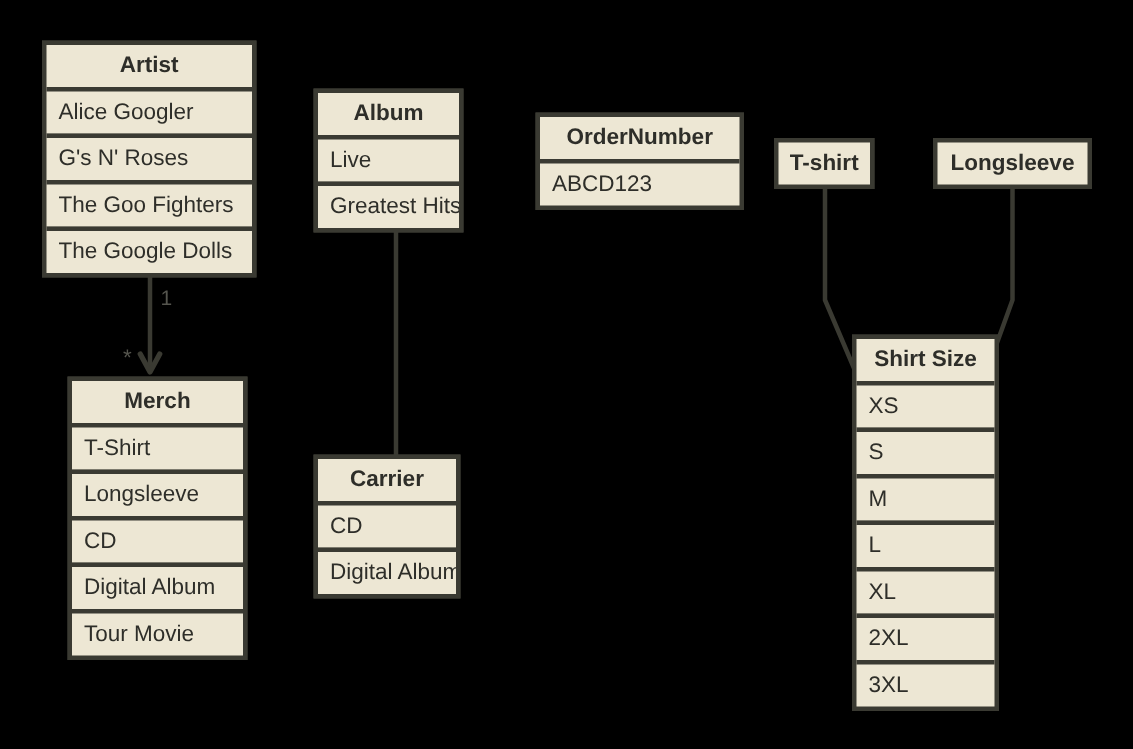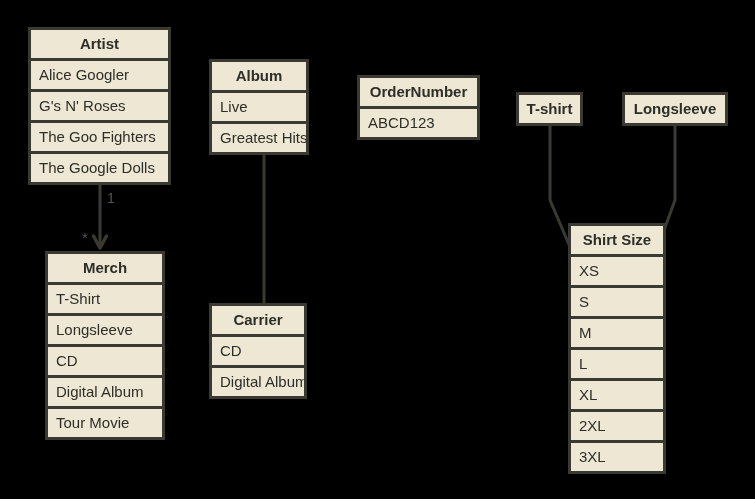--- a/index.html
+++ b/index.html
@@ -92,21 +92,21 @@
       <div class="cell row">Alice Googler</div>
       <div class="cell row">G's N' Roses</div>
       <div class="cell row">The Goo Fighters</div>
       <div class="cell row">The Google Dolls</div>
     </div>
     <div class="tbl" style="left: 209px; top: 59px; width: 100px;">
       <div class="cell header">Album</div>
       <div class="cell row">Live</div>
       <div class="cell row">Greatest Hits</div>
     </div>
-    <div class="tbl" style="left: 357px; top: 75px; width: 123px;">
+    <div class="tbl" style="left: 357px; top: 75px; width: 139px;">
       <div class="cell header">OrderNumber</div>
       <div class="cell row">ABCD123</div>
     </div>
     <div class="tbl" style="left: 516px; top: 92px; width: 67px;">
       <div class="cell header">T-shirt</div>
     </div>
     <div class="tbl" style="left: 622px; top: 92px; width: 106px;">
       <div class="cell header">Longsleeve</div>
     </div>
     <div class="tbl" style="left: 45px; top: 251px; width: 120px;">

